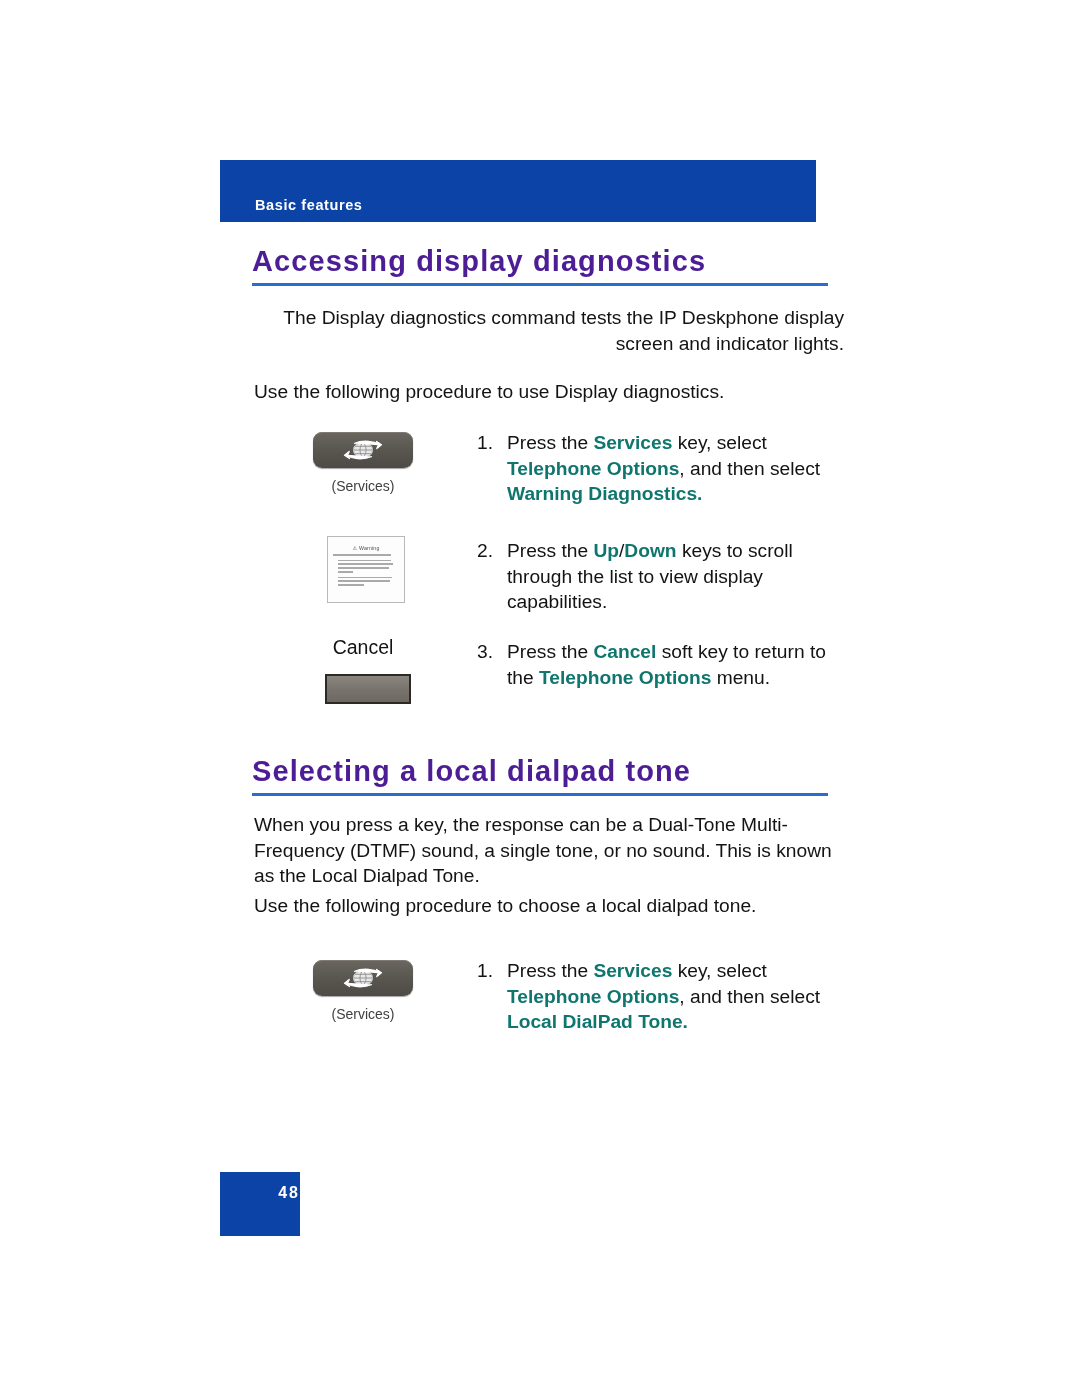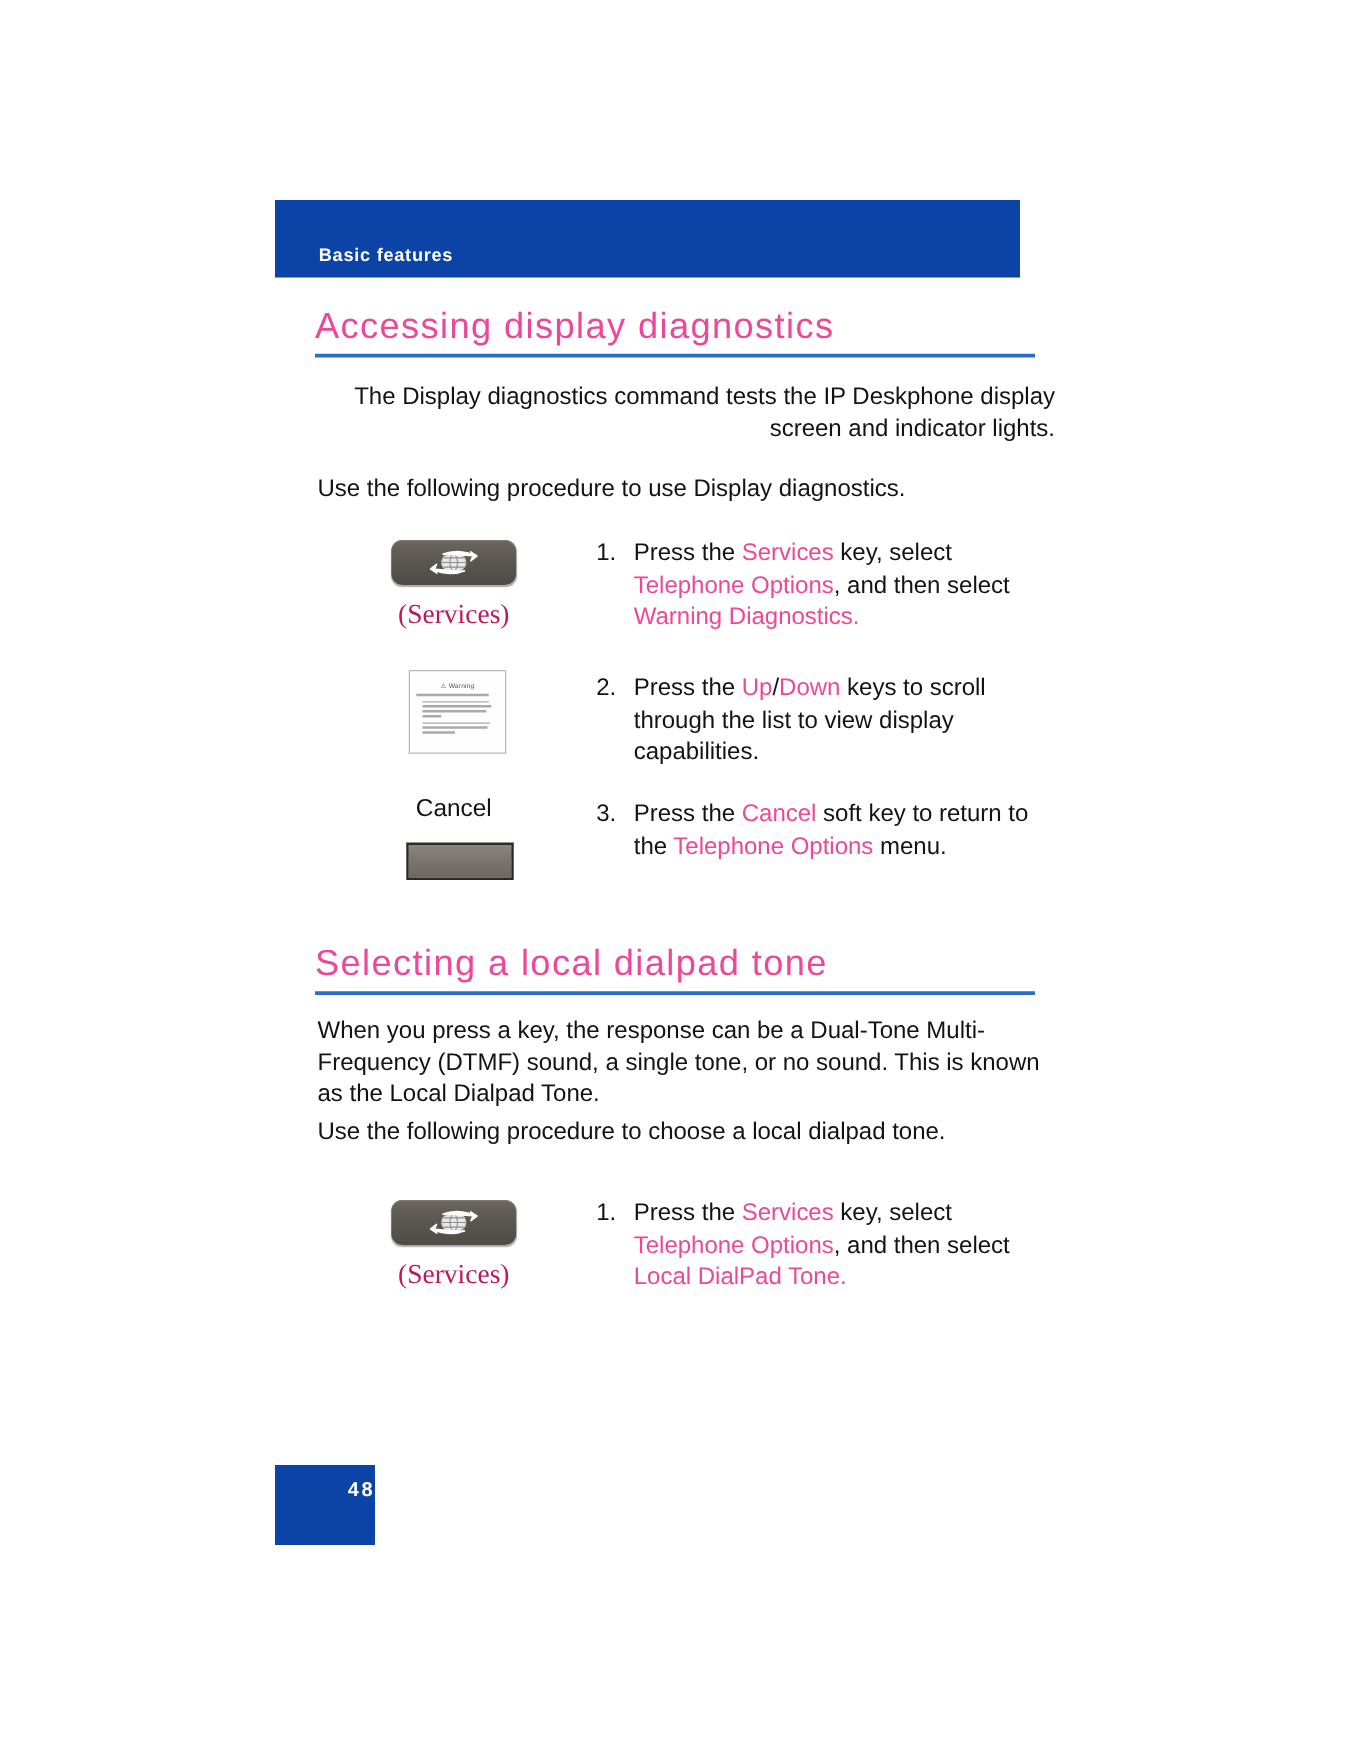--- a/index.html
+++ b/index.html
@@ -33,23 +33,23 @@
     font-size: 14.5px;
     font-weight: bold;
     letter-spacing: 0.6px;
   }
 
   
   .section-heading {
     position: absolute;
     left: 252px;
     width: 600px;
-    color: #ec4899;
+    color: #4c1d95;
     font-size: 29px;
-    font-weight: normal;
+    font-weight: bold;
     letter-spacing: 1.1px;
     white-space: nowrap;
   }
   .heading-rule {
     position: absolute;
     left: 252px;
     width: 576px;
     height: 3px;
     background: #2a6ecd;
   }
@@ -77,22 +77,22 @@
     position: absolute;
     left: 0;
     top: 0;
     width: 30px;
   }
   .step-body {
     margin-left: 30px;
     display: block;
   }
   .kw {
-    color: #ec4899;
-    font-weight: normal;
+    color: #0f766e;
+    font-weight: bold;
   }
 
   
   .services-key {
     position: absolute;
     width: 100px;
     height: 36px;
     border-radius: 9px;
     background: linear-gradient(180deg, #6b6760 0%, #5a5650 48%, #4e4a45 100%);
     box-shadow: inset 0 1px 0 #7f7b74, 0 1px 1px rgba(0,0,0,0.35);
@@ -100,23 +100,22 @@
   .services-key svg {
     position: absolute;
     left: 50%;
     top: 50%;
     transform: translate(-50%, -50%);
   }
   .key-caption {
     position: absolute;
     width: 120px;
     text-align: center;
-    font-size: 22px;
-    color: #be185d;
-    font-family: Liberation Serif, serif;
+    font-size: 14px;
+    color: #404040;
   }
 
   
   .soft-key {
     position: absolute;
     width: 82px;
     height: 26px;
     background: linear-gradient(180deg, #8a857e 0%, #77726b 55%, #6d6862 100%);
     border: 2px solid #2d2a26;
   }

